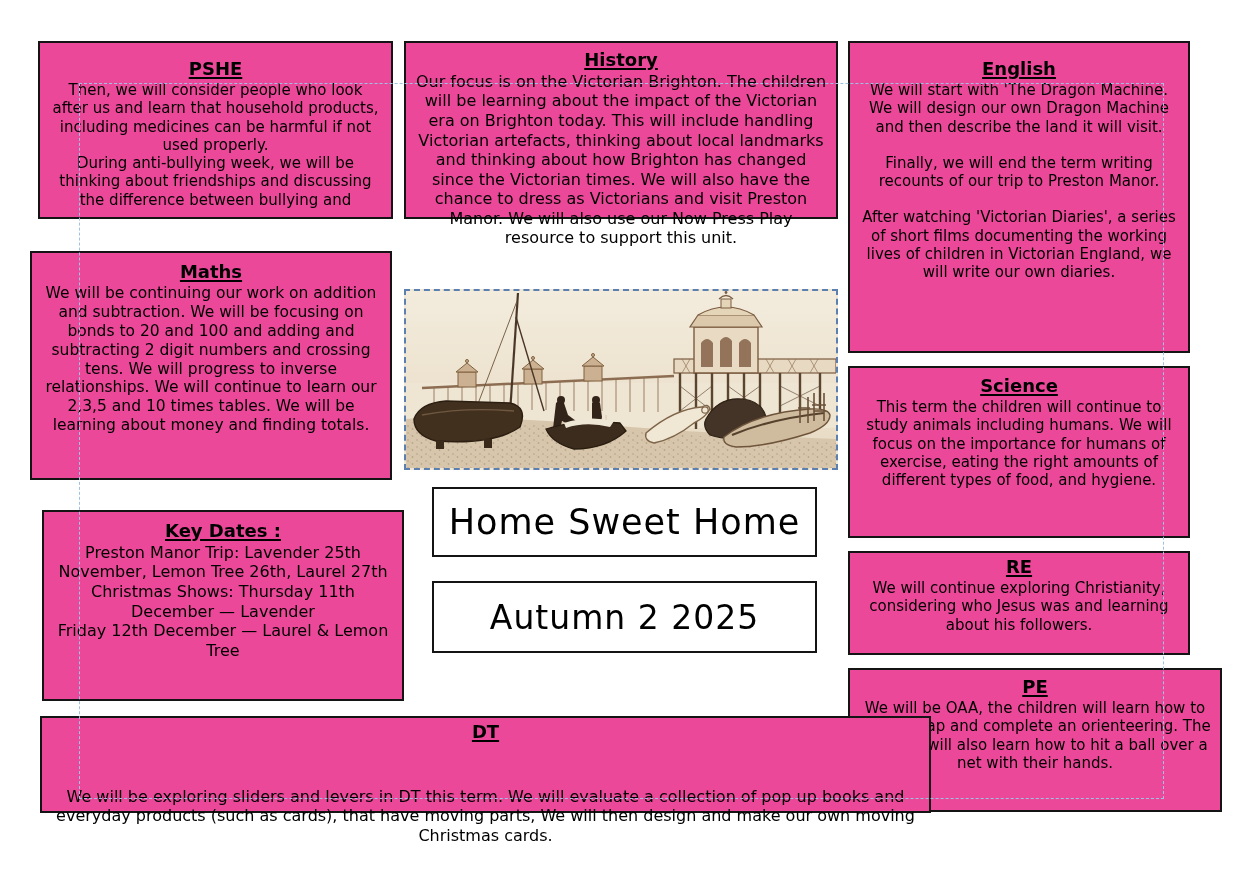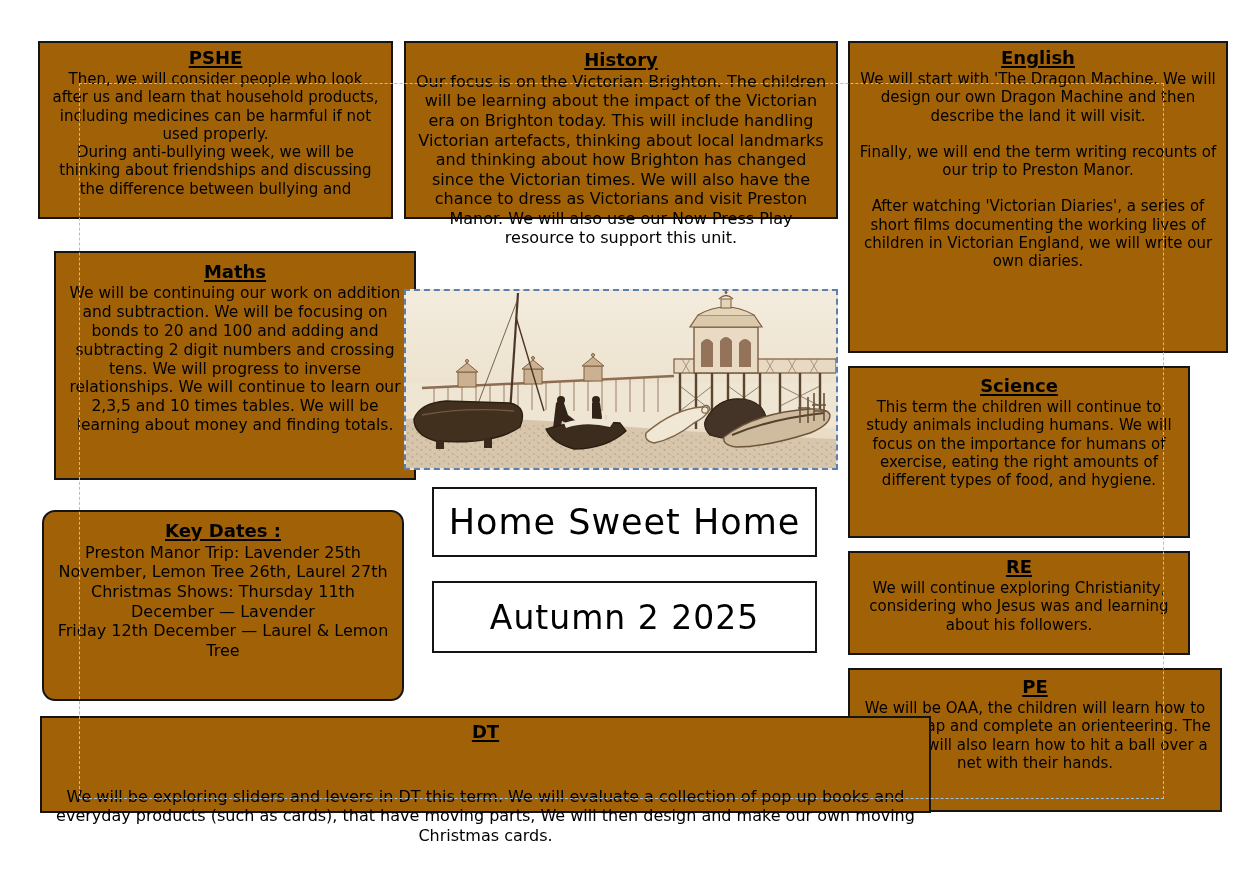--- a/index.html
+++ b/index.html
@@ -6,25 +6,25 @@
   .page{
     position:relative;
     width:1241px;height:880px;
     background:#ffffff;
     font-family:"DejaVu Sans",sans-serif;
     color:#000;
     overflow:hidden;
   }
   .box{
     position:absolute;
-    background:#a16207;
+    background:#ec4899;
     border:2px solid #141414;
     box-sizing:border-box;
     text-align:center;
-    padding:4px 9px;
+    padding:15px 9px;
     z-index:1;
     line-height:1.22;
   }
   .box-title{
     font-weight:bold;
     text-decoration:underline;
     text-decoration-thickness:2px;
     text-underline-offset:2px;
     font-size:18px;
     margin:0 0 1px 0;
@@ -71,28 +71,28 @@
     <h2 class="box-title">PSHE</h2>
     <p>Then, we will consider people who look after us and learn that household products, including medicines can be harmful if not used properly.</p>
     <p>During anti-bullying week, we will be thinking about friendships and discussing the difference between bullying and</p>
   </section>
 
   <section class="box" style="left:404px;top:41px;width:434px;height:178px;padding-top:6px;">
     <h2 class="box-title">History</h2>
     <p style="font-size:16px;">Our focus is on the Victorian Brighton. The children will be learning about the impact of the Victorian era on Brighton today. This will include handling Victorian artefacts, thinking about local landmarks and thinking about how Brighton has changed since the Victorian times. We will also have the chance to dress as Victorians and visit Preston Manor.  We will also use our Now Press Play resource to support this unit.</p>
   </section>
 
-  <section class="box" style="left:848px;top:41px;width:380px;height:312px;">
+  <section class="box" style="left:848px;top:41px;width:342px;height:312px;">
     <h2 class="box-title">English</h2>
     <p>We will start with 'The Dragon Machine. We will design our own Dragon Machine and then describe the land it will visit.</p>
     <p class="gap">Finally, we will end the term writing recounts of our trip to Preston Manor.</p>
     <p class="gap">After watching 'Victorian Diaries', a series of short films documenting the working lives of children in Victorian England, we will write our own diaries.</p>
   </section>
 
-  <section class="box" style="left:30px;top:251px;width:362px;height:229px;padding-top:8px;margin-left:24px;">
+  <section class="box" style="left:30px;top:251px;width:362px;height:229px;padding-top:8px;">
     <h2 class="box-title">Maths</h2>
     <p style="font-size:15.5px;">We will be continuing our work on addition and subtraction. We will be focusing on bonds to 20 and 100 and adding and subtracting 2 digit numbers and crossing tens. We will progress to inverse relationships.  We will continue to learn our 2,3,5 and 10 times tables. We will be learning about money and finding totals.</p>
   </section>
 
   <figure class="photo-frame" style="margin:0;">
     <svg width="430" height="177" viewBox="0 0 430 177">
       <defs>
         <linearGradient id="sky" x1="0" y1="0" x2="0" y2="1">
           <stop offset="0" stop-color="#f3ecdd"></stop>
           <stop offset="0.6" stop-color="#ece1cd"></stop>
@@ -238,21 +238,21 @@
 
   <div class="title-box term-title" style="left:432px;top:581px;width:385px;height:72px;">
     <span>Autumn 2 2025</span>
   </div>
 
   <section class="box" style="left:848px;top:366px;width:342px;height:172px;padding-top:7px;">
     <h2 class="box-title">Science</h2>
     <p>This term the children will continue to study animals including humans. We will focus on the  importance for humans of exercise, eating the right amounts of different types of food, and hygiene.</p>
   </section>
 
-  <section class="box bold-lines" style="left:42px;top:510px;width:362px;height:191px;padding-top:8px;border-radius:13px;">
+  <section class="box bold-lines" style="left:42px;top:510px;width:362px;height:191px;padding-top:8px;">
     <h2 class="box-title">Key Dates :</h2>
     <p>Preston Manor Trip: Lavender 25th November, Lemon Tree 26th, Laurel 27th</p>
     <p>Christmas Shows: Thursday 11th December — Lavender</p>
     <p>Friday 12th December — Laurel &amp; Lemon Tree</p>
   </section>
 
   <section class="box" style="left:848px;top:551px;width:342px;height:104px;padding-top:3px;">
     <h2 class="box-title">RE</h2>
     <p>We will continue exploring Christianity, considering who Jesus was and learning about his followers.</p>
   </section>

